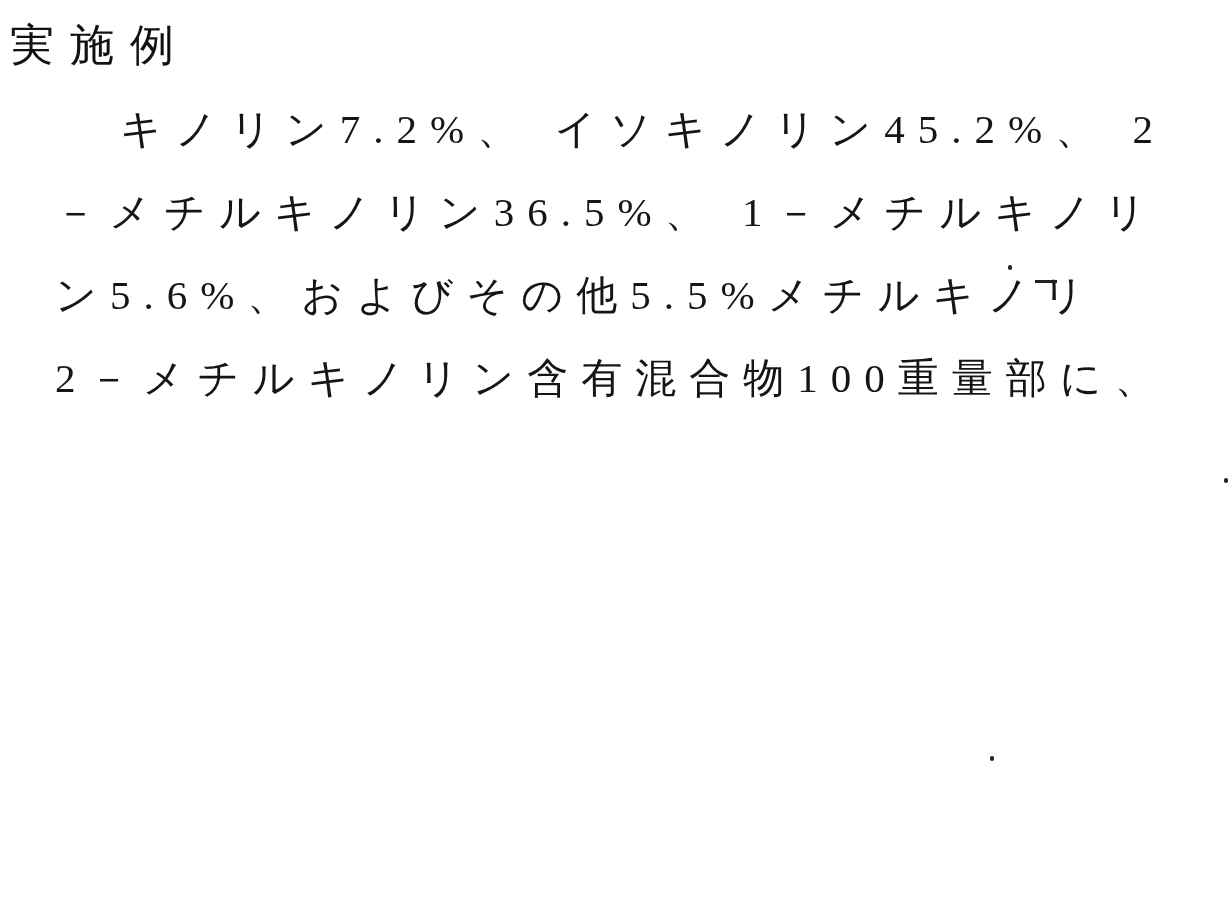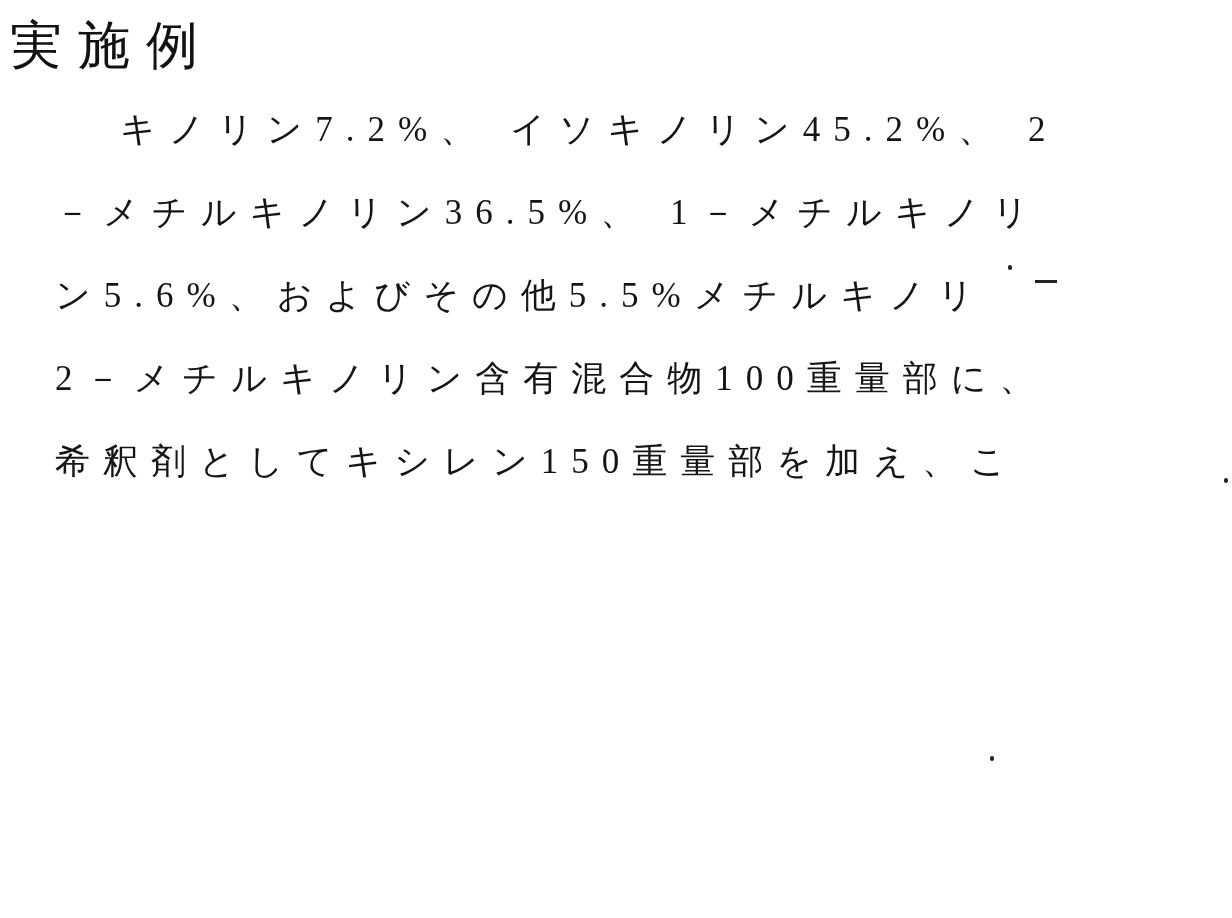--- a/index.html
+++ b/index.html
@@ -14,35 +14,35 @@
     position: relative;
     width: 1232px;
     height: 918px;
     background: #ffffff;
     color: #121212;
   }
   .heading {
     margin: 18px 0 0 10px;
     height: 56px;
     line-height: 56px;
-    font-size: 52px;
+    font-size: 44px;
     letter-spacing: 16px;
     white-space: nowrap;
     color: #121212;
     font-weight: 500;
   }
   .para {
     margin-top: 14px;
     margin-left: 55px;
   }
   .line {
     height: 83px;
     display: flex;
     align-items: center;
-    font-size: 35px;
+    font-size: 41px;
     letter-spacing: 13px;
     white-space: nowrap;
     color: #151515;
   }
   .line.first {
     padding-left: 65px;
   }
   
   .artifact {
     position: absolute;
@@ -56,21 +56,20 @@
 
 <div class="page">
 
   <div class="heading">実施例</div>
 
   <div class="para">
     <div class="line first">キノリン7.2%、 イソキノリン45.2%、 2</div>
     <div class="line">－メチルキノリン36.5%、 1－メチルキノリ</div>
     <div class="line">ン5.6%、およびその他5.5%メチルキノリ</div>
     <div class="line">2－メチルキノリン含有混合物100重量部に、</div>
-    <div class="line">希釈剤としてキシレン150重量部を加え、こ</div>
   </div>
 
   <div class="artifact dash" style="left:1035px; top:262px;"></div>
   <div class="artifact dot" style="left:1008px; top:247px;"></div>
   <div class="artifact dot" style="left:1224px; top:460px;"></div>
   <div class="artifact dot" style="left:990px;  top:738px;"></div>
 
 </div>
 
 </body></html>

